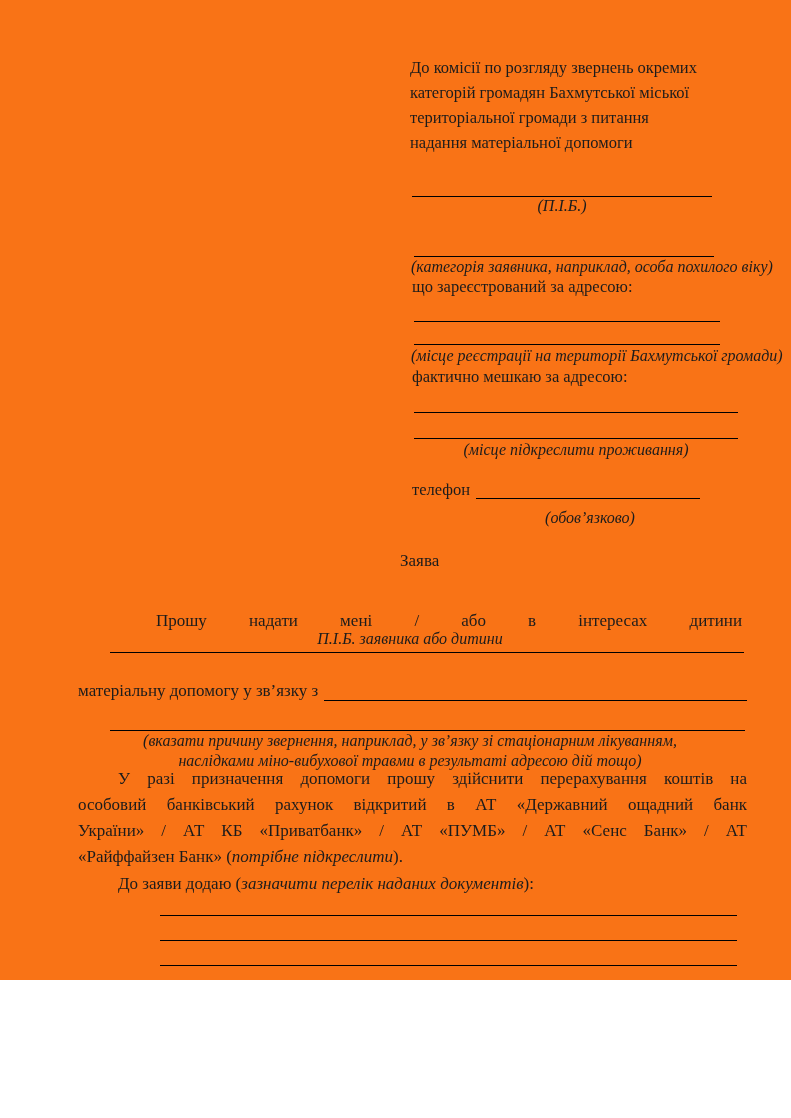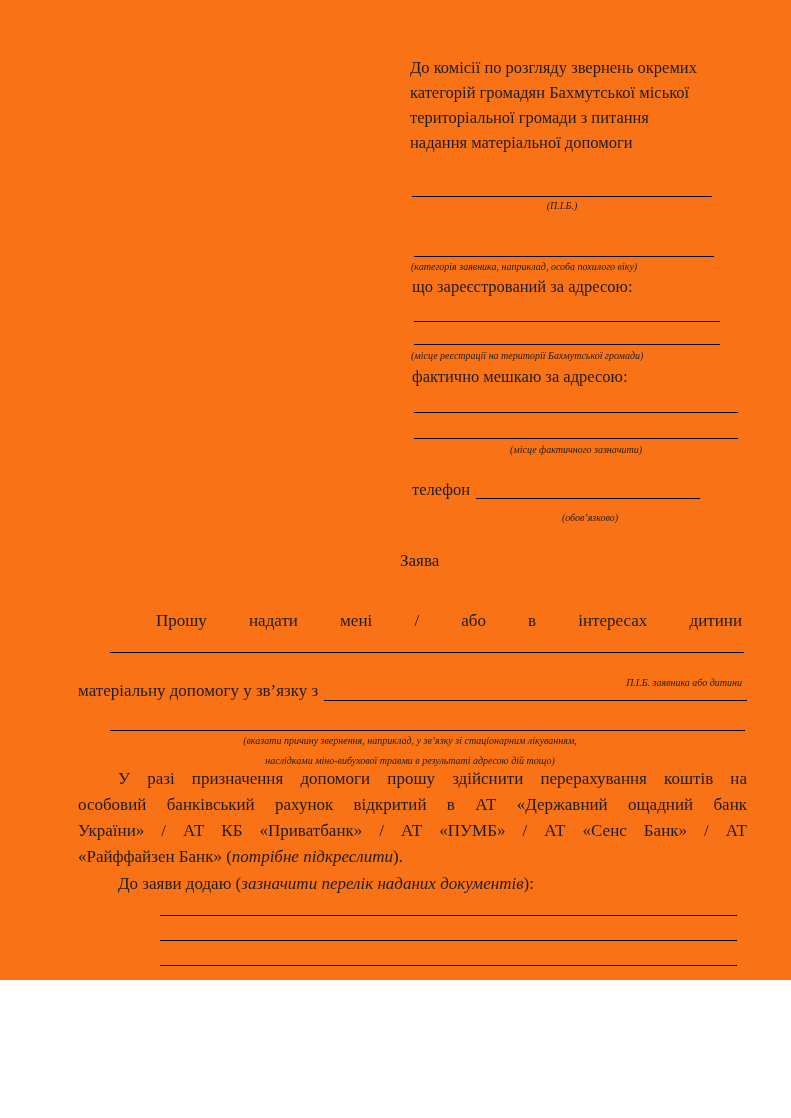--- a/index.html
+++ b/index.html
@@ -8,21 +8,21 @@
     width:791px;height:980px;
     background:#f97316;
     font-family:"Liberation Serif","DejaVu Serif",serif;
     color:#1c1c1c;
     overflow:hidden;
     text-decoration:underline;
   }
   .abs{position:absolute;}
   .hdr-line{font-size:16.5px;line-height:25px;white-space:nowrap;}
   .body-text{font-size:17px;line-height:26px;}
-  .caption{font-size:10px;line-height:14px;font-style:italic;white-space:nowrap;}
+  .caption{font-size:16px;line-height:14px;font-style:italic;white-space:nowrap;}
   .caption-c{text-align:center;}
   .ufield{border-bottom:1px solid #000;}
   .justify-last{text-align:justify;text-align-last:justify;}
   .flexrow{display:flex;align-items:flex-end;}
   .flexrow .fill{flex:1 1 auto;margin-bottom:3px;}
   .italic{font-style:italic;}
   .blank-row{height:24px;border-bottom:1px solid #000;}
 </style>
 </head>
 <body>
@@ -43,34 +43,34 @@
   <div class="abs hdr-line" style="left:412px;top:274px;">що зареєстрований за адресою:</div>
   <div class="abs caption" style="left:411px;top:260px;">(категорія заявника, наприклад, особа похилого віку)</div>
 
   <div class="abs ufield" style="left:414px;top:305px;width:306px;height:16px;"></div>
   <div class="abs ufield" style="left:414px;top:328px;width:306px;height:16px;"></div>
   <div class="abs caption" style="left:411px;top:349px;">(місце реєстрації на території Бахмутської громади)</div>
   <div class="abs hdr-line" style="left:412px;top:364px;">фактично мешкаю за адресою:</div>
 
   <div class="abs ufield" style="left:414px;top:396px;width:324px;height:16px;"></div>
   <div class="abs ufield" style="left:414px;top:422px;width:324px;height:16px;"></div>
-  <div class="abs caption caption-c" style="left:430px;top:443px;width:292px;">(місце фактичного зазначити)</div>
+  <div class="abs caption caption-c" style="left:430px;top:443px;width:292px;">(місце підкреслити проживання)</div>
 
   <div class="abs flexrow" style="left:412px;top:477px;width:288px;">
     <span class="hdr-line" style="margin-right:6px;">телефон</span>
     <div class="ufield fill" style="height:18px;"></div>
   </div>
   <div class="abs caption caption-c" style="left:480px;top:511px;width:220px;">(обов’язково)</div>
 
   <div class="abs body-text" style="left:400px;top:548px;">Заява</div>
 
   <div class="abs body-text justify-last" style="left:78px;top:608px;width:664px;text-indent:78px;">Прошу надати мені / або в інтересах дитини</div>
 
   <div class="abs ufield" style="left:110px;top:636px;width:634px;height:16px;"></div>
-  <div class="abs caption caption-c" style="left:78px;top:676px;width:664px;text-align:right;">П.І.Б. заявника або дитини</div>
+  <div class="abs caption caption-c" style="left:78px;top:632px;width:664px;">П.І.Б. заявника або дитини</div>
 
   <div class="abs flexrow body-text" style="left:78px;top:678px;width:669px;">
     <span style="margin-right:6px;white-space:nowrap;">матеріальну допомогу у зв’язку з</span>
     <div class="ufield fill" style="height:18px;"></div>
   </div>
   <div class="abs ufield" style="left:110px;top:714px;width:635px;height:16px;"></div>
   <div class="abs caption caption-c" style="left:78px;top:734px;width:664px;">(вказати причину звернення, наприклад, у зв’язку зі стаціонарним лікуванням,</div>
   <div class="abs caption caption-c" style="left:78px;top:754px;width:664px;">наслідками міно-вибухової травми в результаті адресою дій тощо)</div>
 
   <div class="abs body-text" style="left:78px;top:766px;width:669px;">

